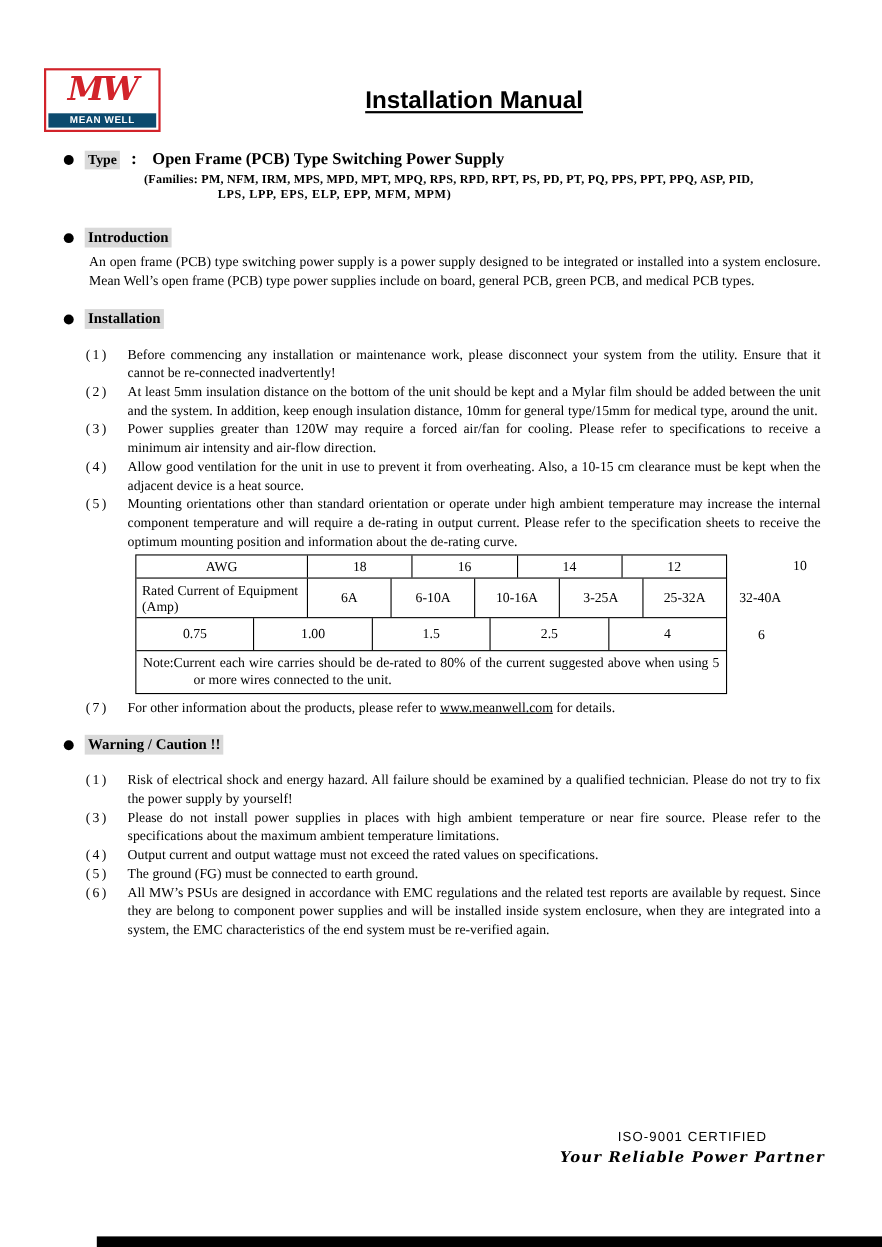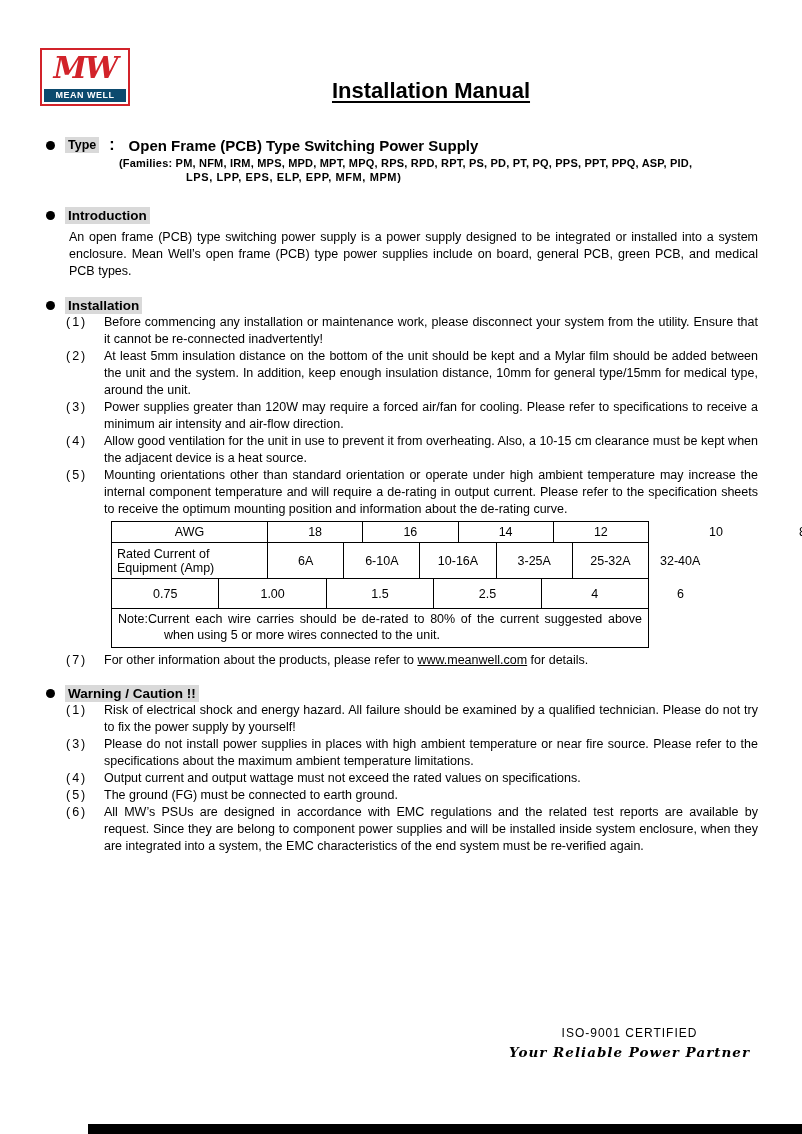--- a/index.html
+++ b/index.html
@@ -11,22 +11,22 @@
   }
   .page {
     position: relative;
     width: 802px; height: 1134px;
     background: #fff;
     overflow: hidden;
   }
   
   .header { position: relative; height: 128px; }
   .logo {
-    position: absolute; left: 40px; top: 48px;
-    width: 90px; height: 58px;
+    position: absolute; left: 40px; top: 62px;
+    width: 106px; height: 58px;
     border: 2px solid #d2232a;
     background: #fff;
   }
   .logo-mark {
     font-family: "DejaVu Serif", serif;
     font-style: italic; font-weight: bold;
     color: #d2232a; font-size: 30px; line-height: 36px;
     text-align: center; letter-spacing: -2px;
   }
   .logo-bar {
@@ -36,39 +36,39 @@
     letter-spacing: 0.5px; padding: 1px 0 2px;
   }
   .doc-title {
     position: absolute; left: 60px; right: 0; top: 78px;
     text-align: center;
     font-size: 22px; font-weight: bold;
     text-decoration: underline;
     text-underline-offset: 3px;
   }
   
-  .content { padding: 0 44px; }
+  .content { padding: 0 56px; font-family: Liberation Serif, serif; }
   .sec { display: flex; align-items: center; gap: 10px; margin-left: 2px; }
   .dot { width: 9px; height: 9px; border-radius: 50%; background: #000; flex: none; }
   .hl { background: #d9d9d9; font-weight: bold; font-size: 13.5px; padding: 1px 3px; }
   .type-sec { margin-top: 8px; }
   .type-label { font-size: 12.5px; }
   .type-colon { font-weight: bold; margin: 0 4px 0 0; }
   .type-value { font-size: 15px; font-weight: bold; }
   .families-1 { margin: 3px 0 0 75px; font-size: 11px; font-weight: bold; letter-spacing: 0.2px; }
   .families-2 { margin: 2px 0 0 142px; font-size: 11px; font-weight: bold; letter-spacing: 0.6px; }
   .intro-sec { margin-top: 24px; }
   .install-sec { margin-top: 17px; }
   .warning-sec { margin-top: 16px; }
   .body-text {
     margin: 5px 0 0 25px;
     font-size: 12.5px; line-height: 17px;
     text-align: justify;
   }
-  .items { margin-top: 0; }
+  .items { margin-top: 15px; }
   .item {
     margin-left: 22px;
     padding-left: 38px; text-indent: -38px;
     font-size: 12.5px; line-height: 17px;
     text-align: justify;
   }
   .num { display: inline-block; width: 38px; text-indent: 0; letter-spacing: 2px; }
   .link { color: #000; text-decoration: underline; cursor: pointer; }
   
   .table-wrap {

